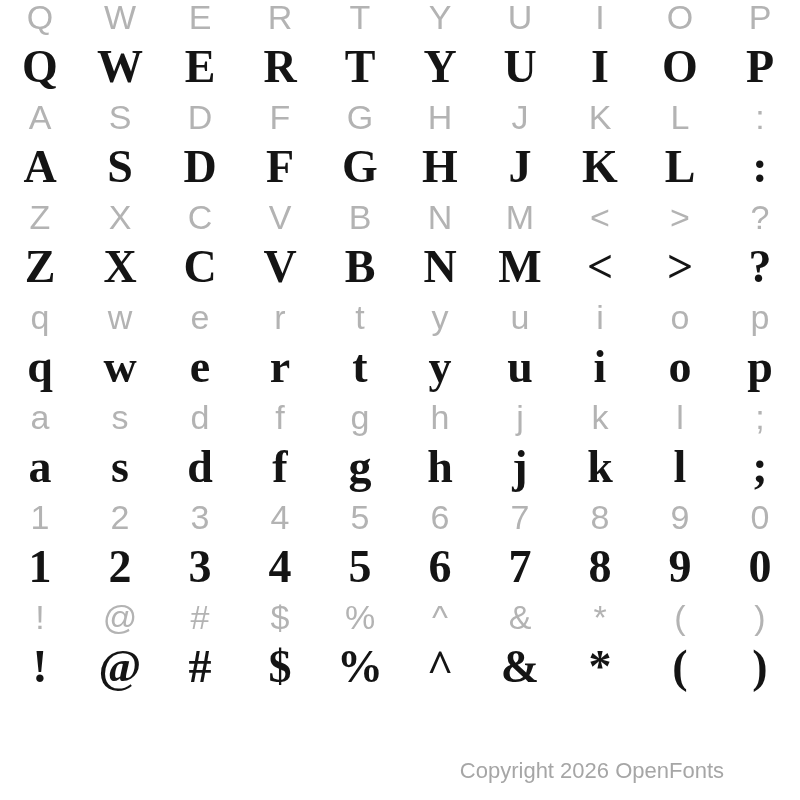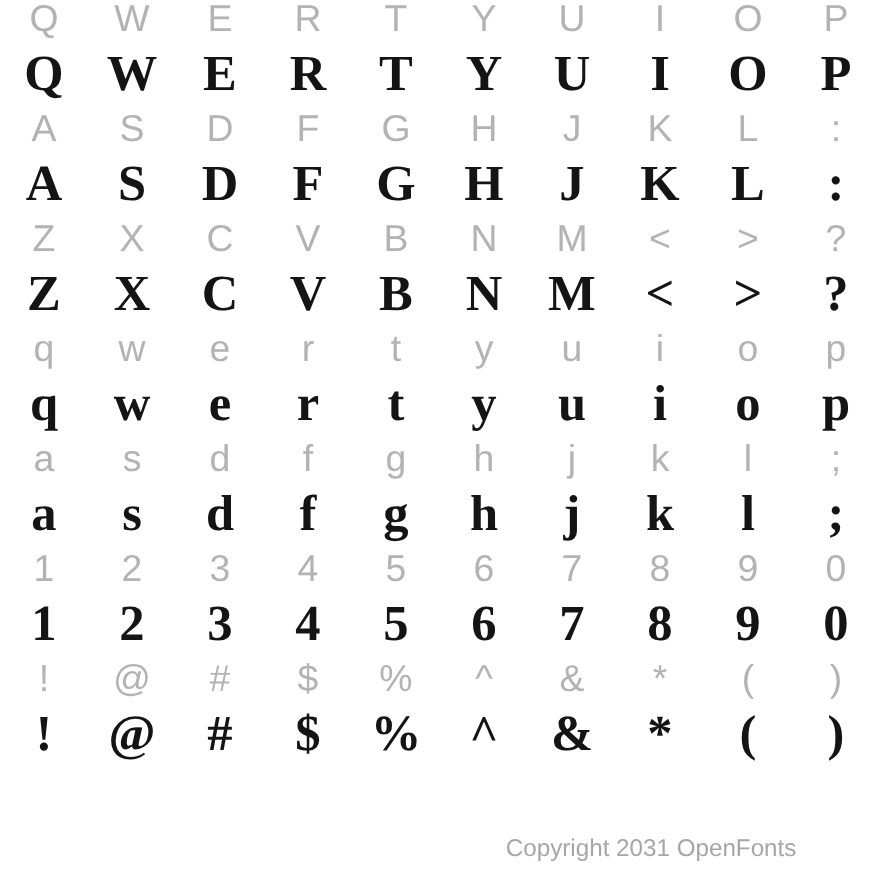--- a/index.html
+++ b/index.html
@@ -222,14 +222,14 @@
         <span>#</span>
         <span>$</span>
         <span>%</span>
         <span>^</span>
         <span>&amp;</span>
         <span>*</span>
         <span>(</span>
         <span>)</span>
       </div>
     </main>
-  <div class="copyright">Copyright 2031 OpenFonts</div>
+  <div class="copyright">Copyright 2026 OpenFonts</div>
 </div>
 
 </body></html>

